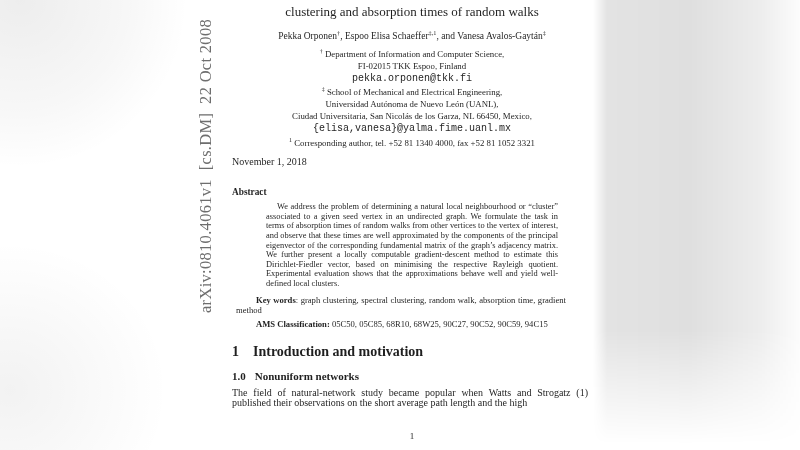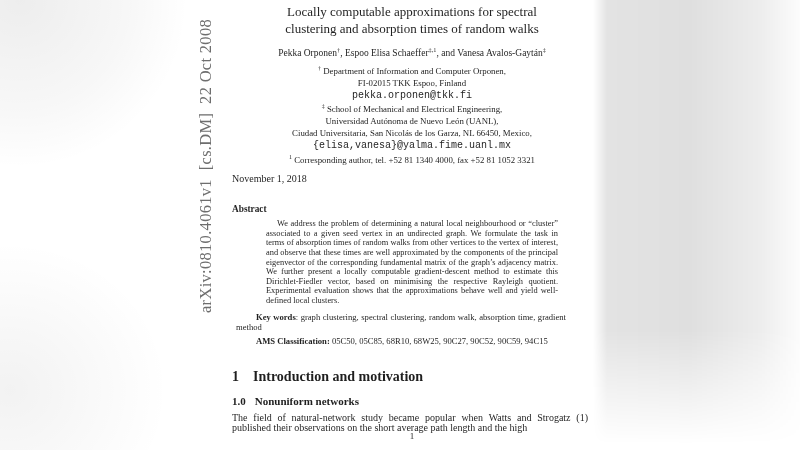--- a/index.html
+++ b/index.html
@@ -63,21 +63,21 @@
   }
 
   .kw, .ams {
     width:330px; margin:4px;
     font-size:8.6px; line-height:10px;
     text-align:justify; text-indent:20px;
   }
   .kw { margin-top:6px; }
   .kw b, .ams b { font-weight:bold; }
 
-  .sec1 { margin-top:23px; font-size:14px; font-weight:bold; }
+  .sec1 { margin-top:15px; font-size:14px; font-weight:bold; }
   .sec1 .num { margin-right:14px; }
   .subsec { margin-top:10px; font-size:11px; font-weight:bold; }
   .subsec .num { margin-right:9px; }
 
   .body-par {
     width:356px; margin-top:6px;
     font-size:10px; line-height:10px;
     text-align:justify;
   }
 
@@ -91,28 +91,27 @@
 
 <div class="shade shade-topleft"></div>
 <div class="shade shade-bottomleft"></div>
 <div class="shade shade-right"></div>
 
 <div class="watermark">arXiv:0810.4061v1  [cs.DM]  22 Oct 2008</div>
 
 <div class="doc">
 
   <div class="title">
-    <div>Locally computable approximations for spectral</div>
     <div>clustering and absorption times of random walks</div>
   </div>
 
   <div class="authors"><span>Pekka Orponen</span><sup>†</sup><span>, </span><span>Espoo Elisa Schaeffer</span><sup>‡,1</sup><span>, and </span><span>Vanesa Avalos-Gaytán</span><sup>‡</sup></div>
 
   <div class="affil">
-    <div><sup>†</sup><span> Department of Information and Computer Orponen,</span></div>
+    <div><sup>†</sup><span> Department of Information and Computer Science,</span></div>
     <div>FI-02015 TKK Espoo, Finland</div>
     <div class="mono">pekka.orponen@tkk.fi</div>
     <div><sup>‡</sup><span> School of Mechanical and Electrical Engineering,</span></div>
     <div>Universidad Autónoma de Nuevo León (UANL),</div>
     <div>Ciudad Universitaria, San Nicolás de los Garza, NL 66450, Mexico,</div>
     <div class="mono">{elisa,vanesa}@yalma.fime.uanl.mx</div>
     <div><sup>1</sup><span> Corresponding author, tel. +52 81 1340 4000, fax +52 81 1052 3321</span></div>
   </div>
 
   <div class="date">November 1, 2018</div>

